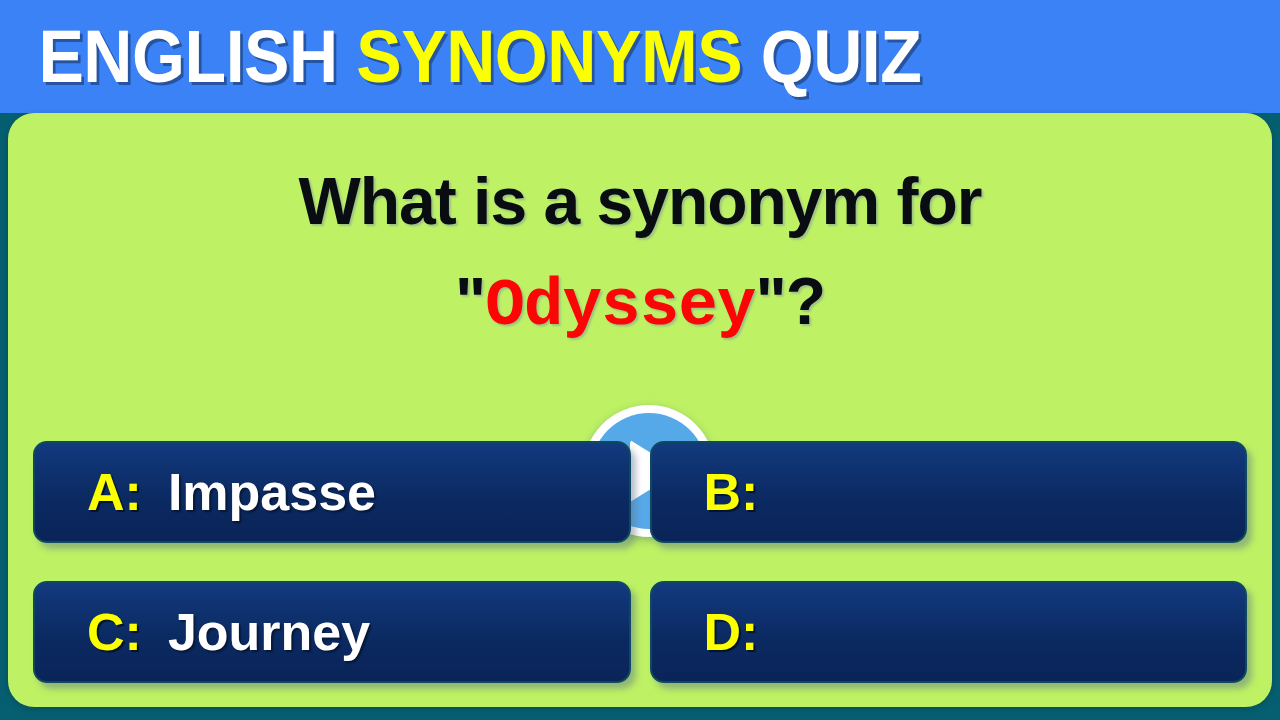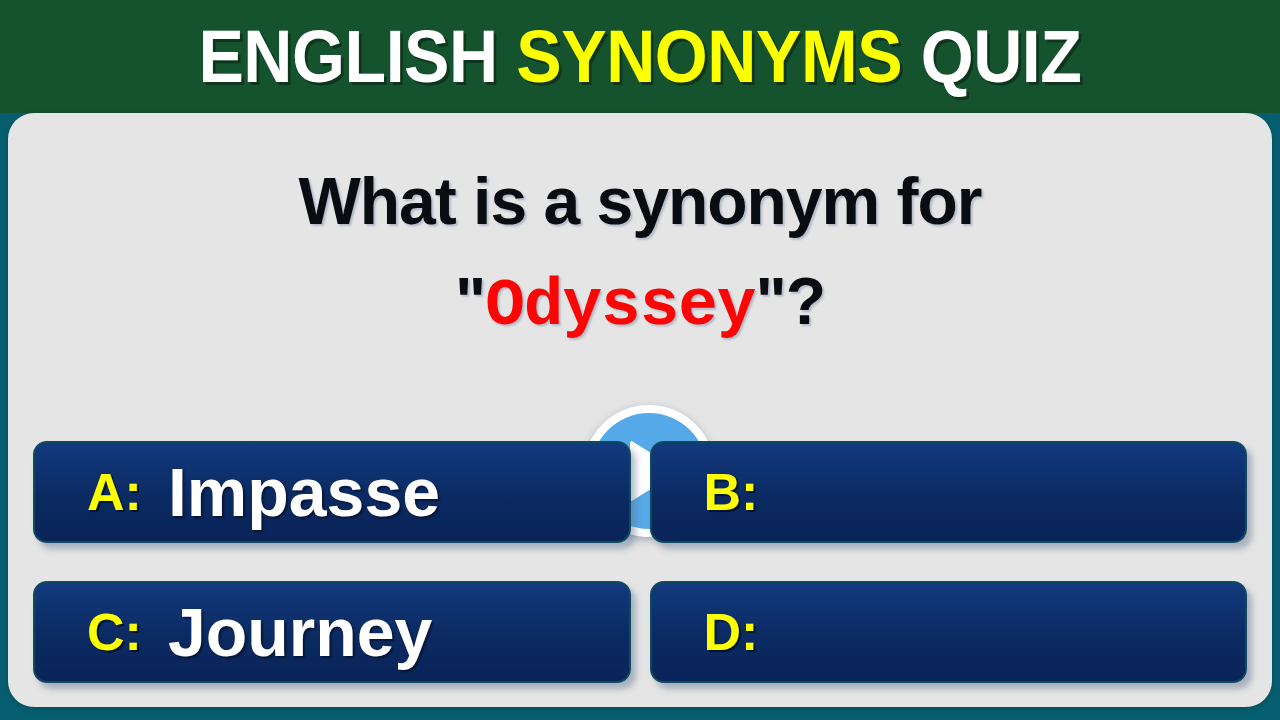--- a/index.html
+++ b/index.html
@@ -15,22 +15,22 @@
     background:#065f70;
     font-family:"Liberation Sans", sans-serif;
     position:relative;
   }
 
   
   .header {
     height:113px;
     display:flex;
     align-items:center;
-    justify-content:center;
-    background:#14532d;
+    justify-content:flex-start;
+    background:#3b82f6;
   }
 
   .header-title {
     font-family:"Liberation Sans", sans-serif;
     font-weight:700;
     font-size:74px;
     line-height:80px;
     letter-spacing:-0.5px;
     white-space:nowrap;
     transform:scaleX(0.92);
@@ -40,21 +40,21 @@
   .t-white { color:#ffffff; }
   .t-yellow { color:#fbff00; }
 
   
   .card {
     position:absolute;
     left:8px;
     top:113px;
     width:1264px;
     height:594px;
-    background:#e5e5e5;
+    background:#bef264;
     border-radius:26px;
     box-shadow:0 2px 6px rgba(0,0,0,0.18);
     overflow:hidden;
   }
 
   
   .question {
     position:absolute;
     left:0;
     top:38px;
@@ -131,21 +131,21 @@
     font-weight:700;
     font-size:52px;
     line-height:52px;
     text-shadow:2px 2px 1px rgba(0,0,0,0.55);
     flex:0 0 auto;
   }
 
   .answer-text {
     color:#ffffff;
     font-weight:700;
-    font-size:68px;
+    font-size:52px;
     line-height:52px;
     margin-left:26px;
     text-shadow:2px 2px 2px rgba(0,0,0,0.45);
     flex:0 0 auto;
   }
 </style>
 </head>
 <body>
 
 <div class="header">

